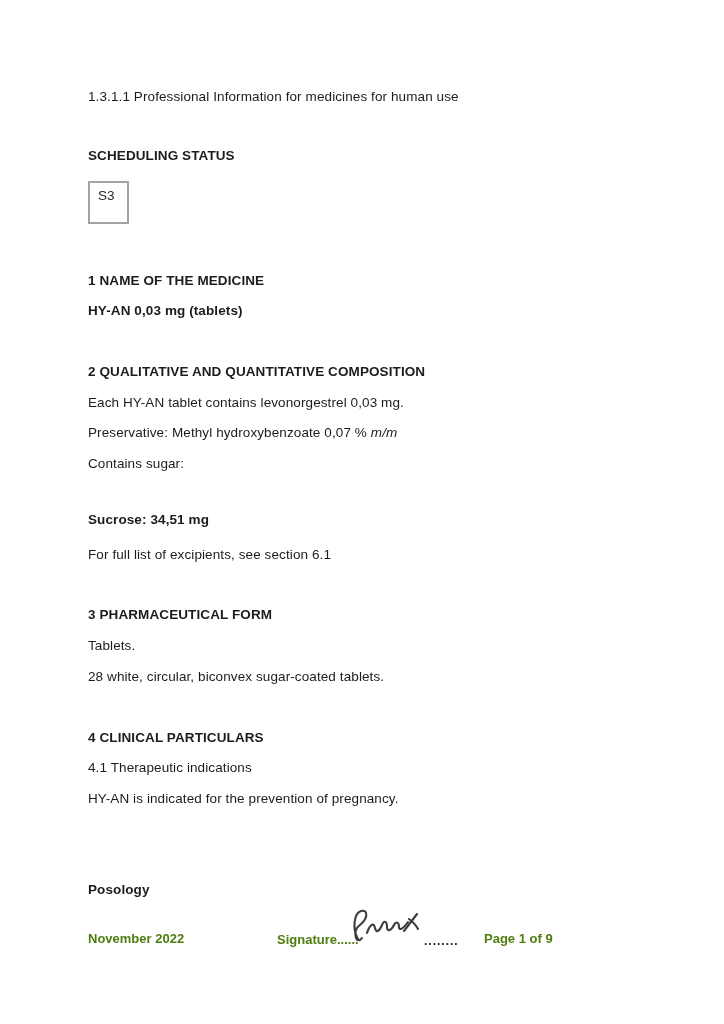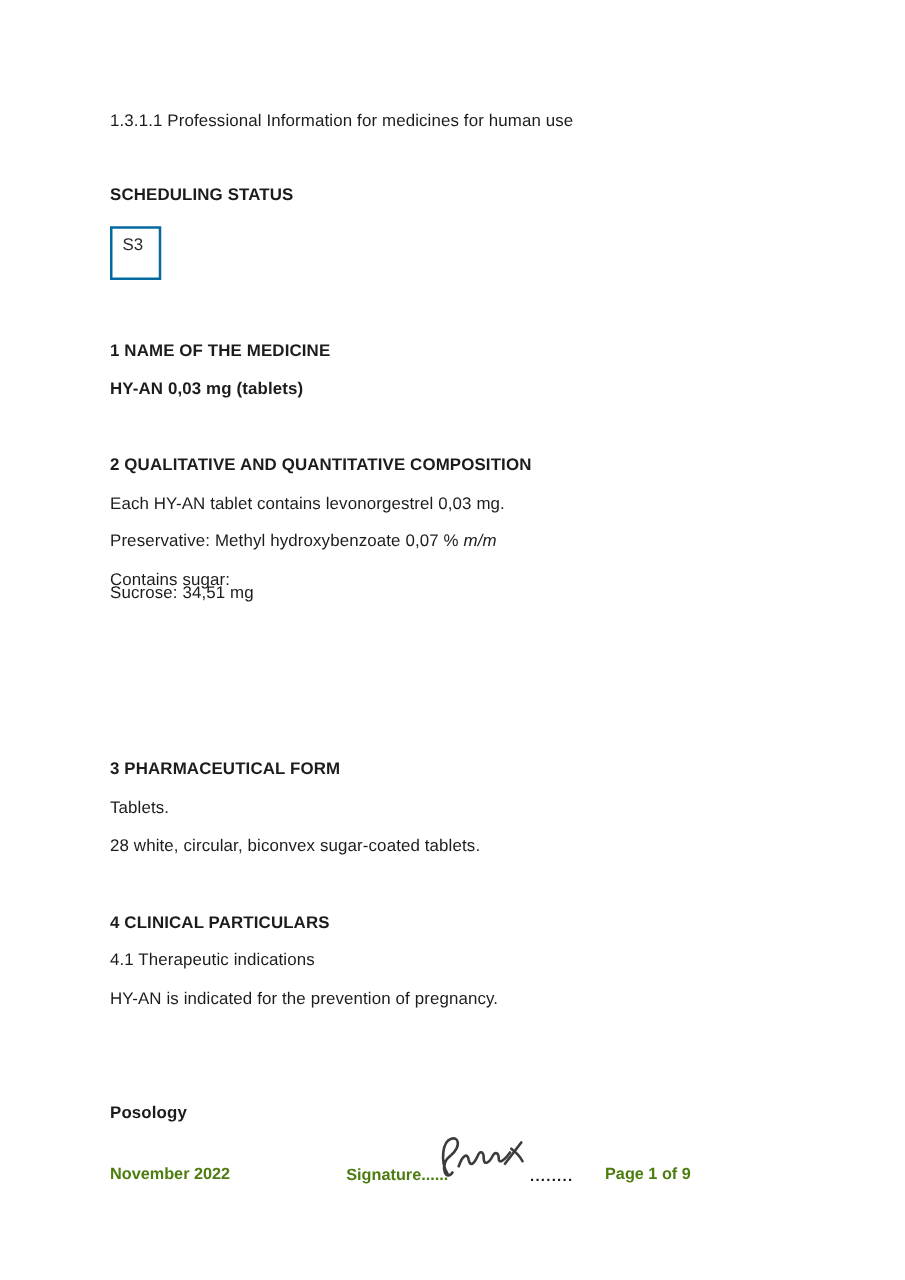--- a/index.html
+++ b/index.html
@@ -22,21 +22,21 @@
     letter-spacing: 0.1px;
   }
   .bold { font-weight: 700; }
   .italic { font-style: italic; }
   .schedule-box {
     position: absolute;
     left: 88px;
     top: 181px;
     width: 41px;
     height: 43px;
-    border: 2px solid #0369a1;
+    border: 2px solid #a3a3a3;
     background: #ffffff;
   }
   .schedule-box span {
     position: absolute;
     left: 8px;
     top: 5px;
     font-size: 13.5px;
     color: #2a2a2a;
   }
   .footer-item {
@@ -74,21 +74,22 @@
     <span>S3</span>
   </div>
 
   <p class="line bold" style="top:273px;">1 NAME OF THE MEDICINE</p>
   <p class="line bold" style="top:303px;">HY-AN 0,03 mg (tablets)</p>
 
   <p class="line bold" style="top:364px;">2 QUALITATIVE AND QUANTITATIVE COMPOSITION</p>
   <p class="line" style="top:395px;">Each HY-AN tablet contains levonorgestrel 0,03 mg.</p>
   <p class="line" style="top:425px;text-align:right;"><span>Preservative: Methyl hydroxybenzoate 0,07 % </span><span class="italic">m/m</span></p>
   <p class="line" style="top:456px;">Contains sugar:</p>
-  <p class="line" style="top:466px;">Sucrose: 34,51 mg</p>
+  <p class="line" style="top:512px;font-weight:bold;">Sucrose: 34,51 mg</p>
+  <p class="line" style="top:547px;">For full list of excipients, see section 6.1</p>
 
   <p class="line bold" style="top:607px;">3 PHARMACEUTICAL FORM</p>
   <p class="line" style="top:638px;">Tablets.</p>
   <p class="line" style="top:669px;">28 white, circular, biconvex sugar-coated tablets.</p>
 
   <p class="line bold" style="top:730px;">4 CLINICAL PARTICULARS</p>
   <p class="line" style="top:760px;">4.1 Therapeutic indications</p>
   <p class="line" style="top:791px;">HY-AN is indicated for the prevention of pregnancy.</p>
   <p class="line bold" style="top:882px;">Posology</p>
 

